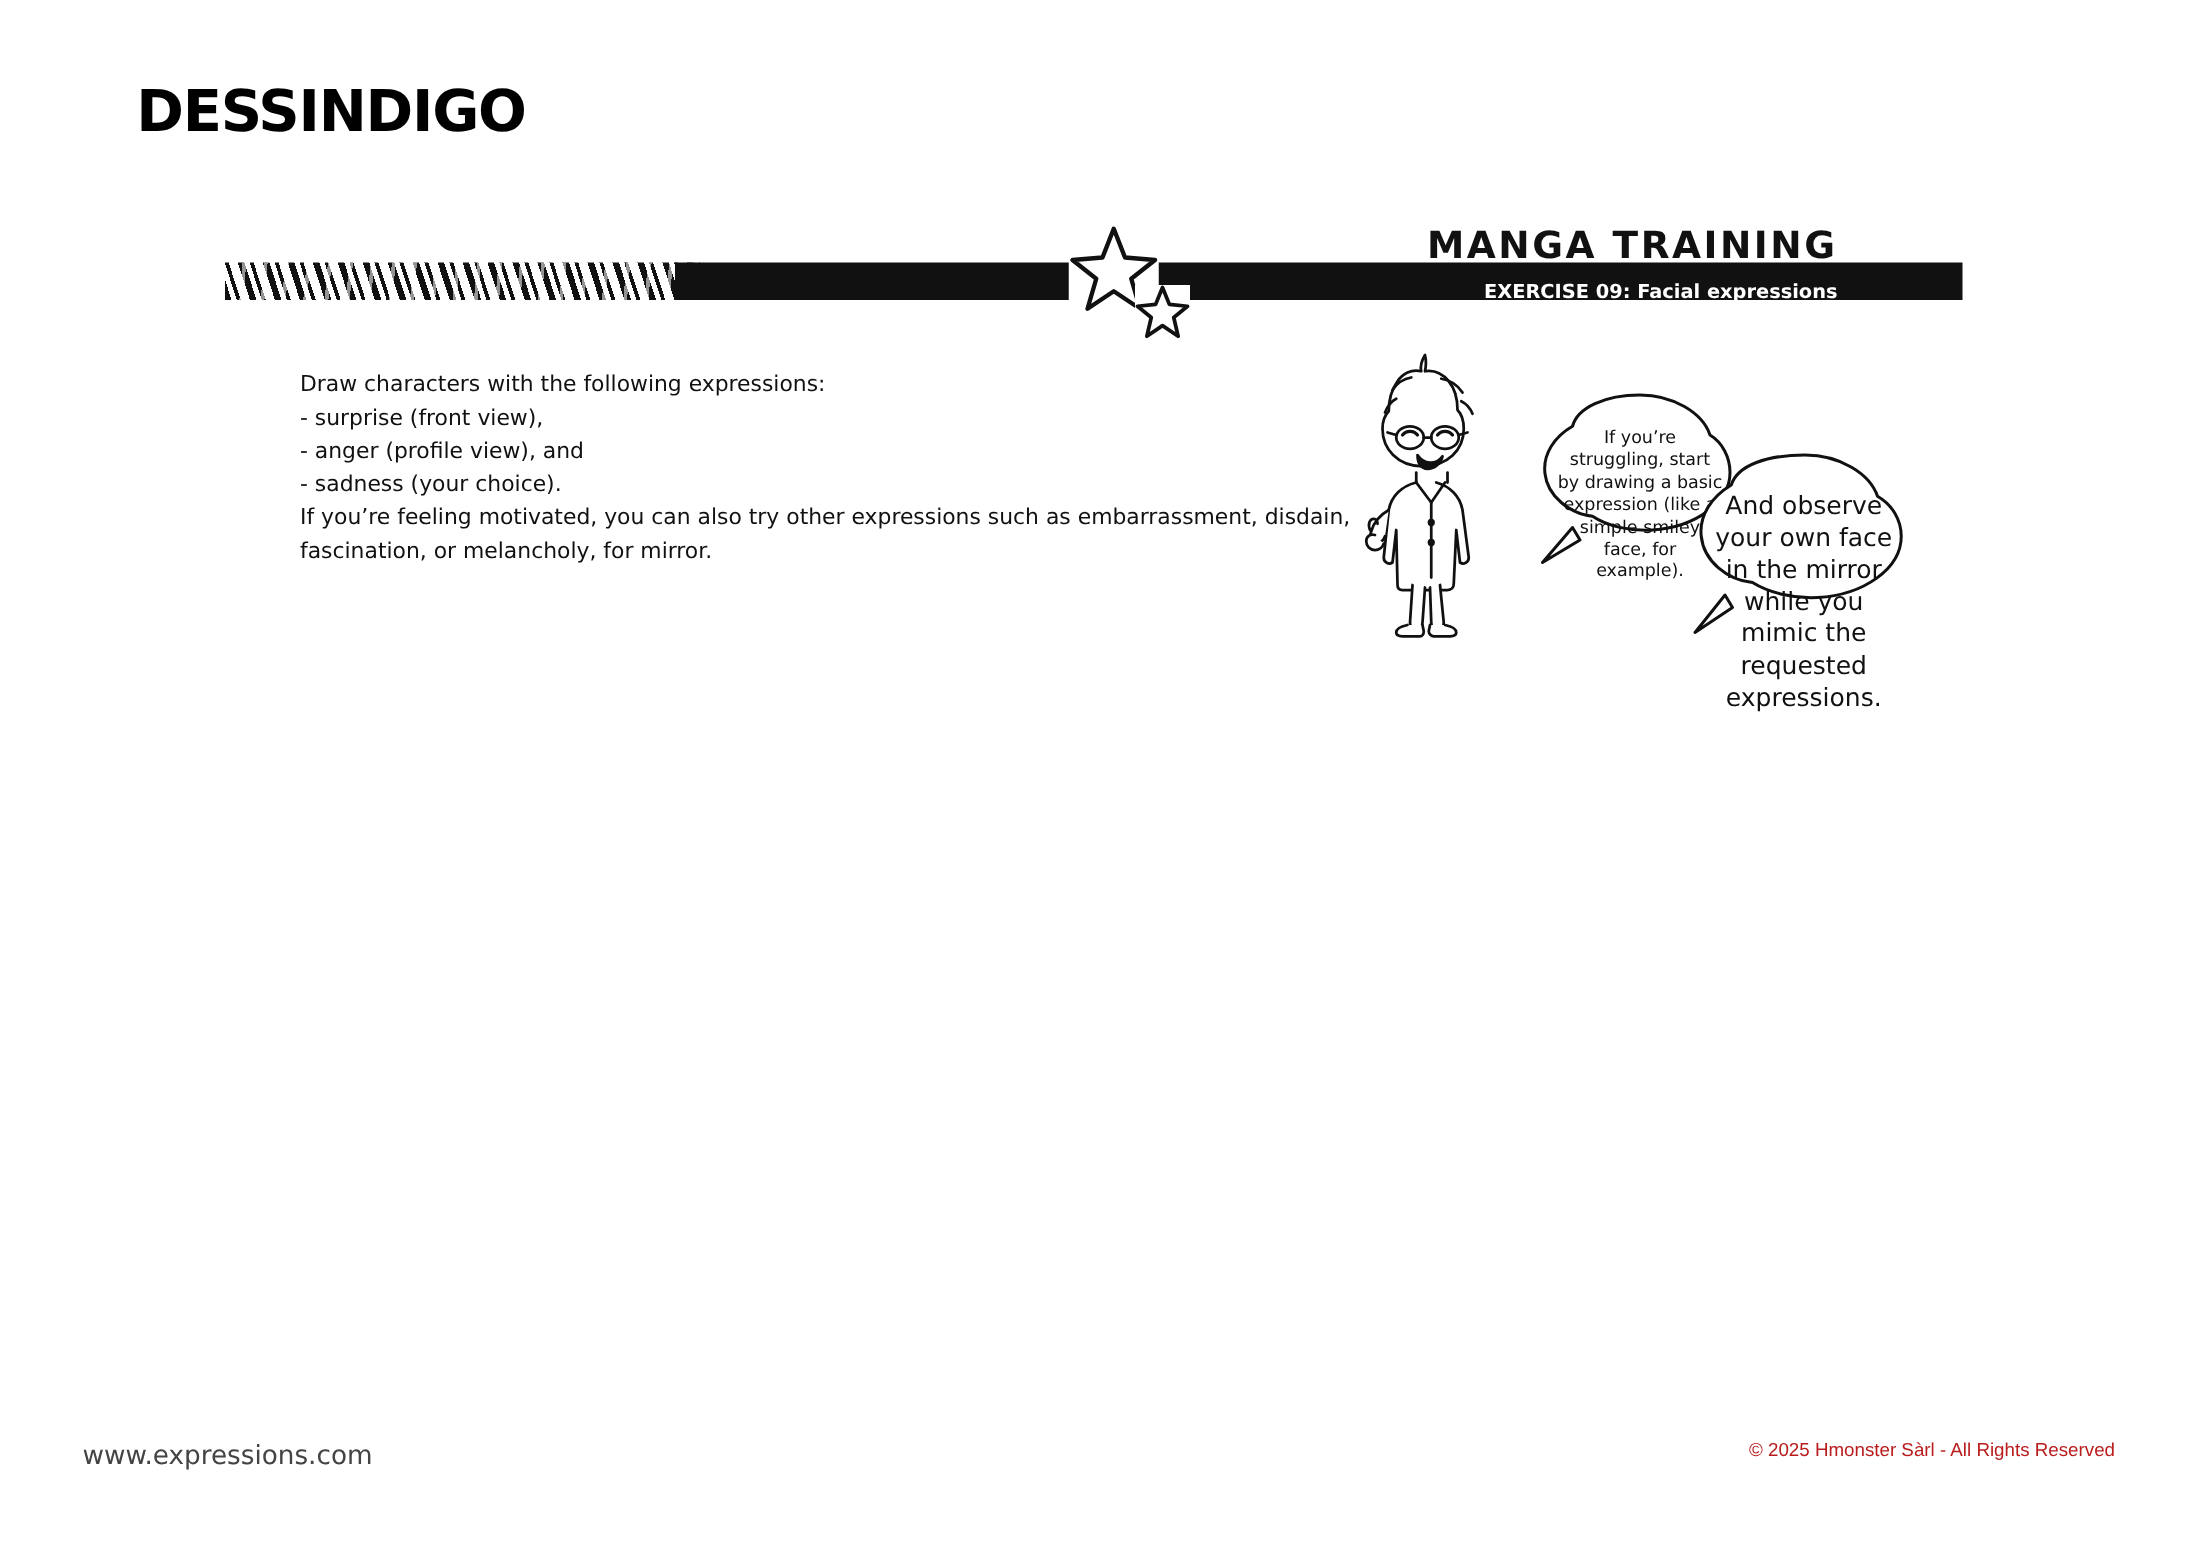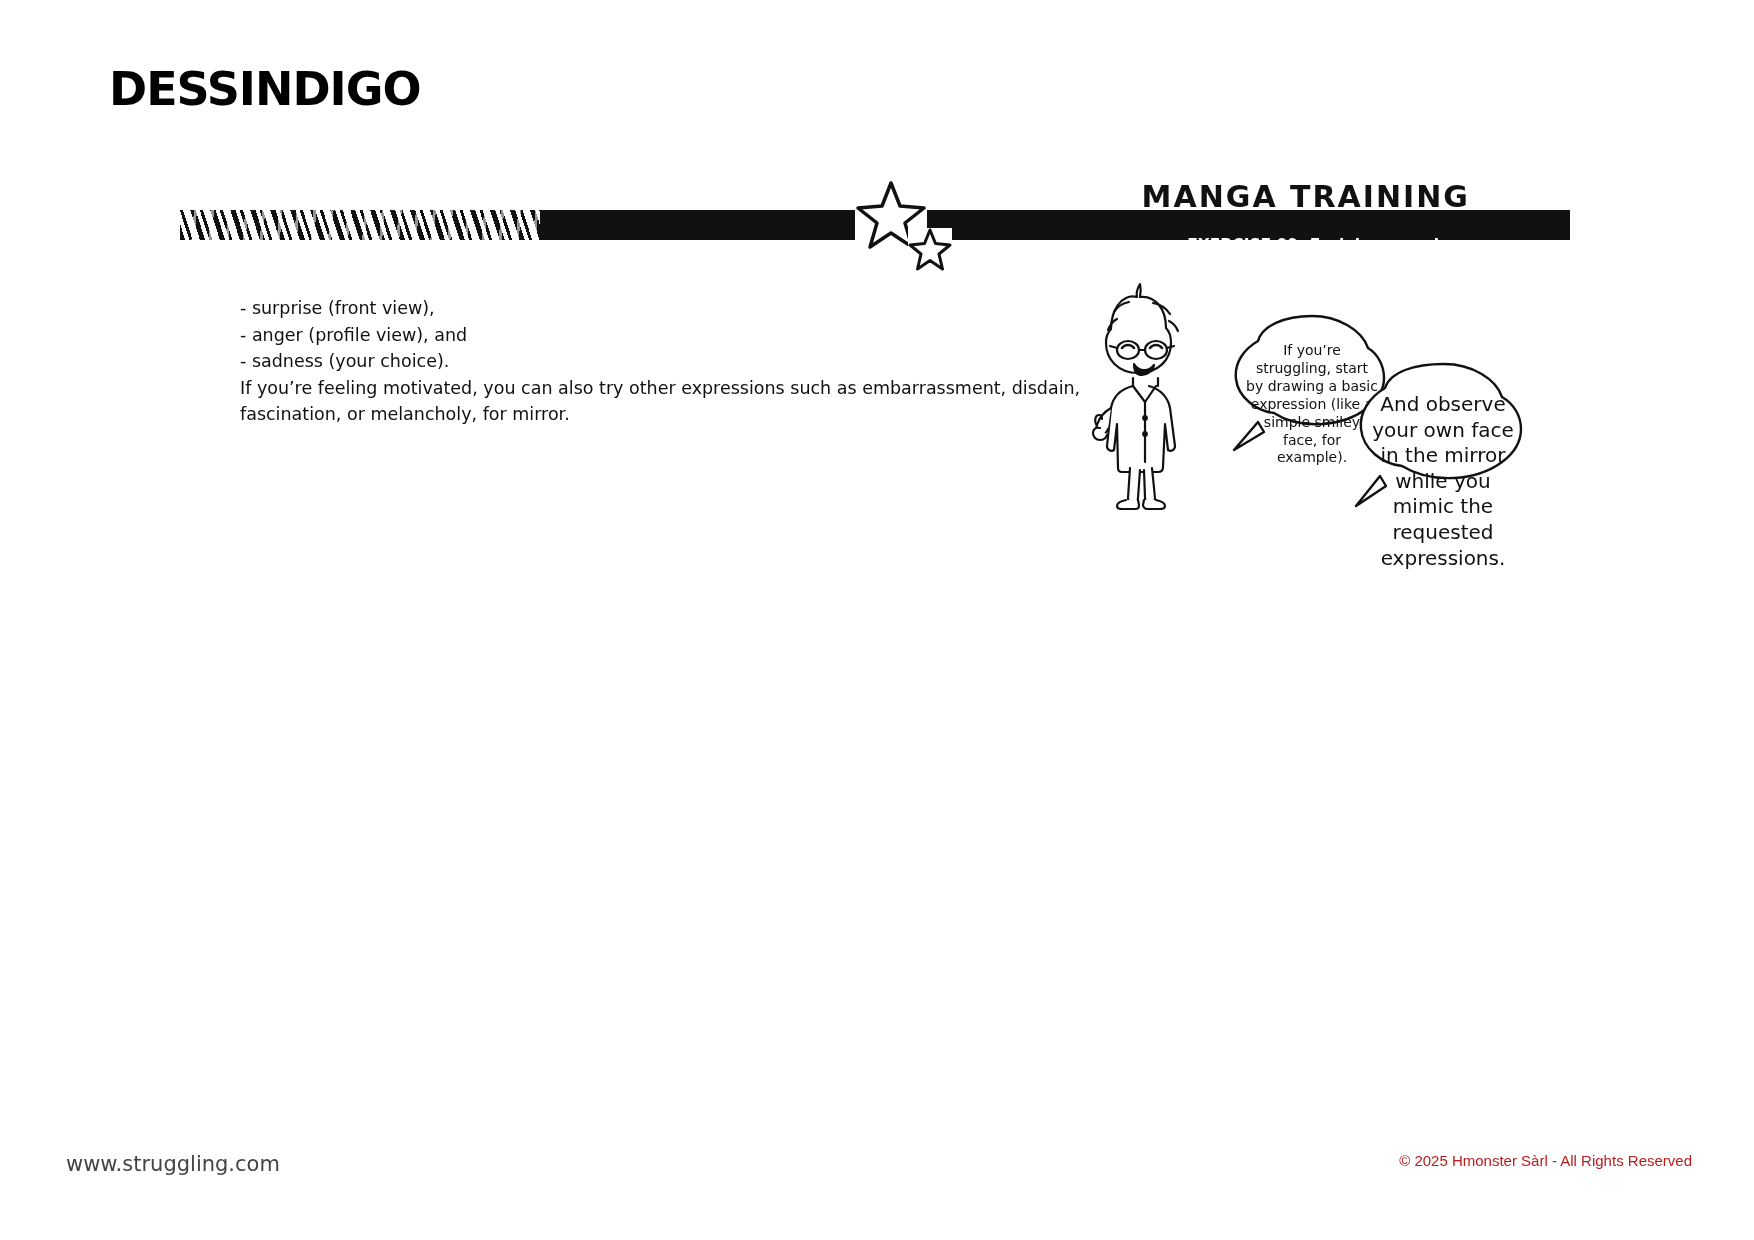--- a/index.html
+++ b/index.html
@@ -84,21 +84,21 @@
   .manga-title {
     font-family: "DejaVu Sans", sans-serif;
     font-size: 30px;
     font-weight: 700;
     letter-spacing: 2px;
     color: #111111;
     line-height: 1;
     white-space: nowrap;
   }
   .exercise-sub {
-    margin-top: 24px;
+    margin-top: 12px;
     font-family: "DejaVu Sans", sans-serif;
     font-size: 15.5px;
     font-weight: 700;
     color: #ffffff;
     line-height: 1.2;
     white-space: nowrap;
   }
 
   
   .star {
@@ -189,20 +189,21 @@
     <path d="M22 2 L27.5 15.5 L42 17 L31 26 L34.5 41 L22 32.5 L9.5 41 L13 26 L2 17 L16.5 15.5 Z" fill="#ffffff" stroke="#111111" stroke-width="3" stroke-linejoin="round"></path>
   </svg>
 </div>
 
 <div class="title-block">
   <div class="manga-title">MANGA TRAINING</div>
   <div class="exercise-sub">EXERCISE 09: Facial expressions</div>
 </div>
 
 <div class="instructions">
+  <div>Draw characters with the following expressions:</div>
   <div>- surprise (front view),</div>
   <div>- anger (profile view), and</div>
   <div>- sadness (your choice).</div>
   <div>If you’re feeling motivated, you can also try other expressions such as embarrassment, disdain, fascination, or melancholy, for mirror.</div>
 </div>
 
 <div class="character">
   <svg width="132" height="250" viewBox="0 0 132 250">
     <g fill="none" stroke="#111111" stroke-width="2.2" stroke-linejoin="round" stroke-linecap="round">
 
@@ -266,14 +267,14 @@
              c0 26 -30 47 -67 49
              c-20 1 -39 -4 -52 -12
              c-20 -2 -39 -17 -41 -37
              c-2 -17 9 -32 24 -41
              c5 -16 29 -24 59 -24 z
              M 34 128 L 4 148 L 28 118 Z" fill="#ffffff" stroke="#111111" stroke-width="2.4" stroke-linejoin="round"></path>
   </svg>
   <span class="bubble-text">And observe your own face in the mirror while you mimic the requested expressions.</span>
 </div>
 
-<div class="footer-left">www.struggling.com</div>
+<div class="footer-left">www.expressions.com</div>
 <div class="footer-right">© 2025 Hmonster Sàrl - All Rights Reserved</div>
 
 </body></html>

